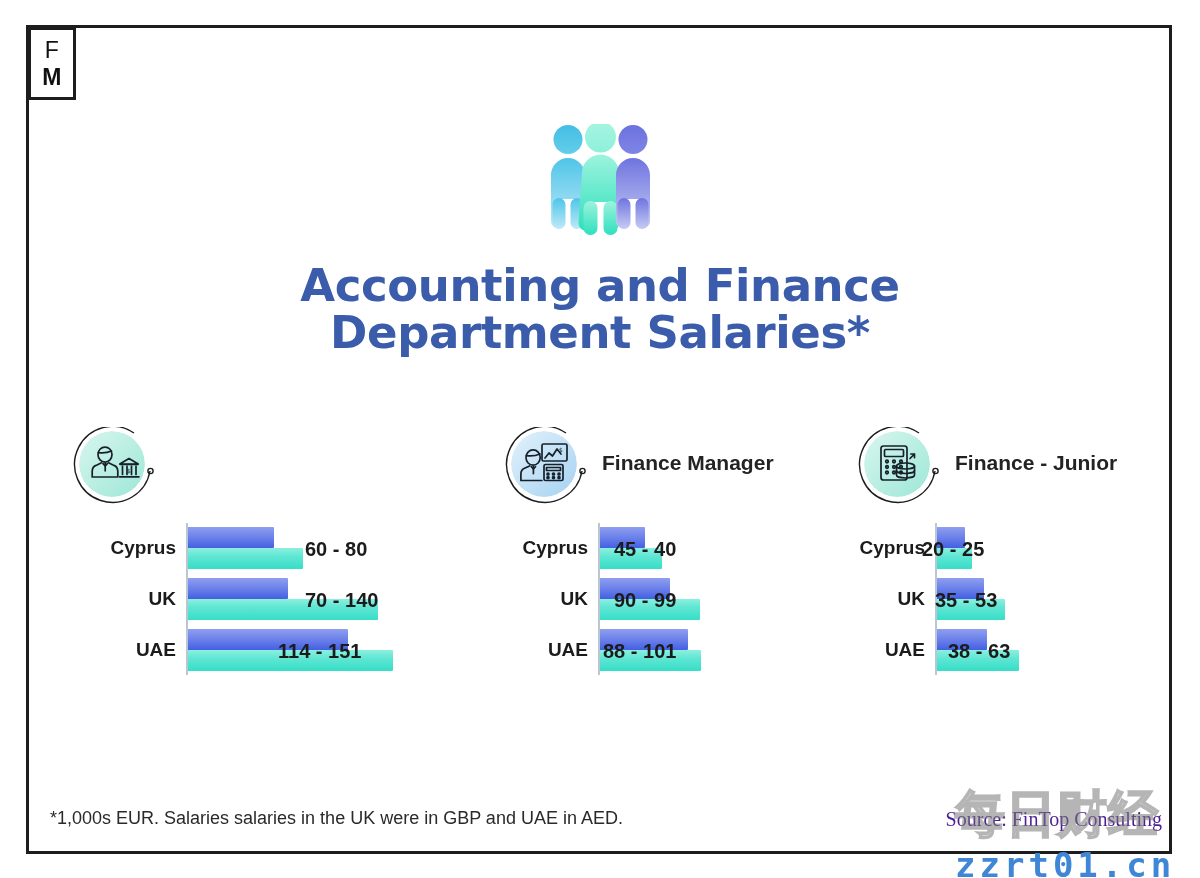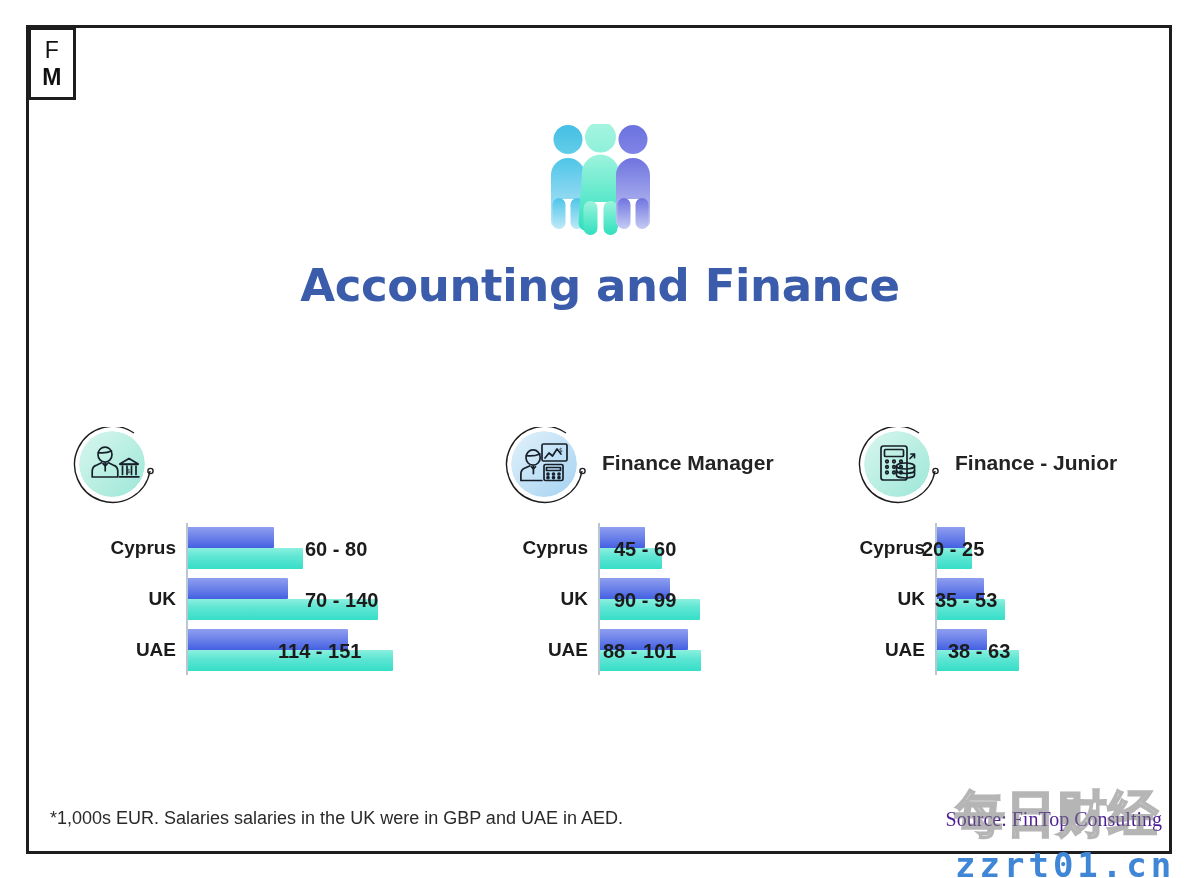--- a/index.html
+++ b/index.html
@@ -302,20 +302,21 @@
 
     <circle cx="90" cy="15.5" r="14.5" fill="url(#pgh3)"></circle>
     <path d="M73 51c0-9.4 7.6-17 17-17s17 7.6 17 17v46c0 4-3.2 7.2-7.2 7.2h-3.4V75H83.6v29.2h-3.4c-4 0-7.2-3.2-7.2-7.2z" fill="url(#pg3)"></path>
     <rect x="74.5" y="74" width="13" height="31" rx="6.5" fill="url(#pg3)"></rect>
     <rect x="92.5" y="74" width="13" height="31" rx="6.5" fill="url(#pg3)"></rect>
   </svg>
 </div>
 
 <div id="title">
   <span class="t-line">Accounting and Finance</span>
+  <span class="t-line">Department Salaries*</span>
 </div>
 
 <div id="charts">
 
   <div class="panel p0">
     <div class="panel-head">
       <div class="icon-wrap">
         <svg class="icon-circle" viewBox="0 0 66 66">
           <defs>
               <linearGradient id="c0" x1="0" y1="0" x2="1" y2="1">
@@ -418,21 +419,21 @@
     </div>
     <div class="chart">
       <div class="axis"></div>
 
       <div class="row r0">
         <div class="row-label">Cyprus</div>
         <div class="bars">
           <div class="bar bar-min" style="width:45px"></div>
           <div class="bar bar-max" style="width:62px"></div>
         </div>
-        <div class="val" style="left:117px">45 - 60</div>
+        <div class="val" style="left:117px">45 - 40</div>
       </div>
 
       <div class="row r1">
         <div class="row-label">UK</div>
         <div class="bars">
           <div class="bar bar-min" style="width:70px"></div>
           <div class="bar bar-max" style="width:100px"></div>
         </div>
         <div class="val" style="left:117px">90 - 99</div>
       </div>

